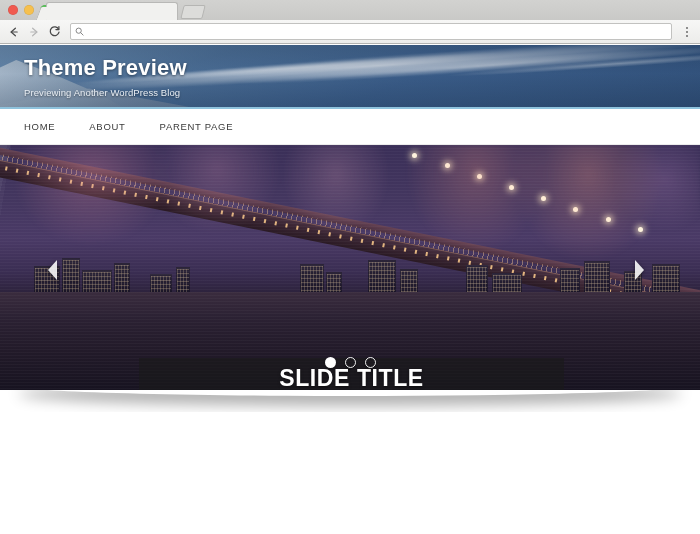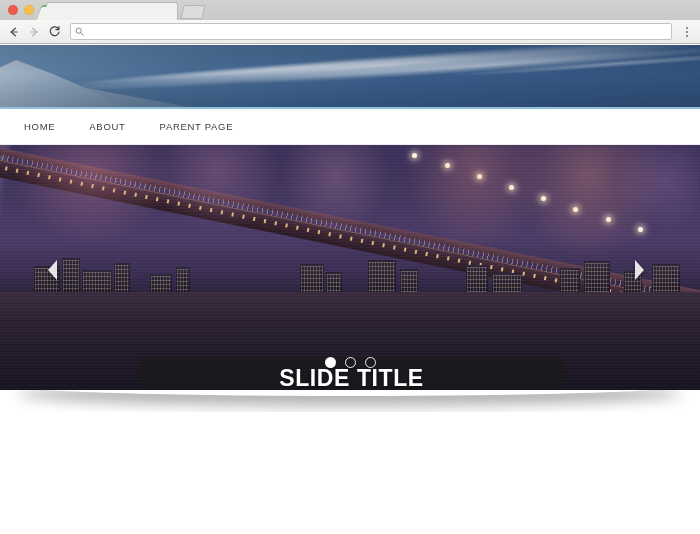--- a/index.html
+++ b/index.html
@@ -512,20 +512,24 @@
 
   <div class="viewport">
 
     <div class="site-header">
       <div class="hdr-sky"></div>
       <div class="hdr-plume"></div>
       <div class="hdr-peak2"></div>
       <div class="hdr-peak"></div>
       <div class="hdr-vignette"></div>
 
+      <div class="site-title-wrap">
+        <div class="site-title">Theme Preview</div>
+        <div class="site-tagline">Previewing Another WordPress Blog</div>
+      </div>
       <div class="hdr-underline"></div>
     </div>
 
     <div class="nav-wrap">
       <div class="nav-item">HOME</div>
       <div class="nav-item">ABOUT</div>
       <div class="nav-item">PARENT PAGE</div>
     </div>
 
     <div class="slider">

